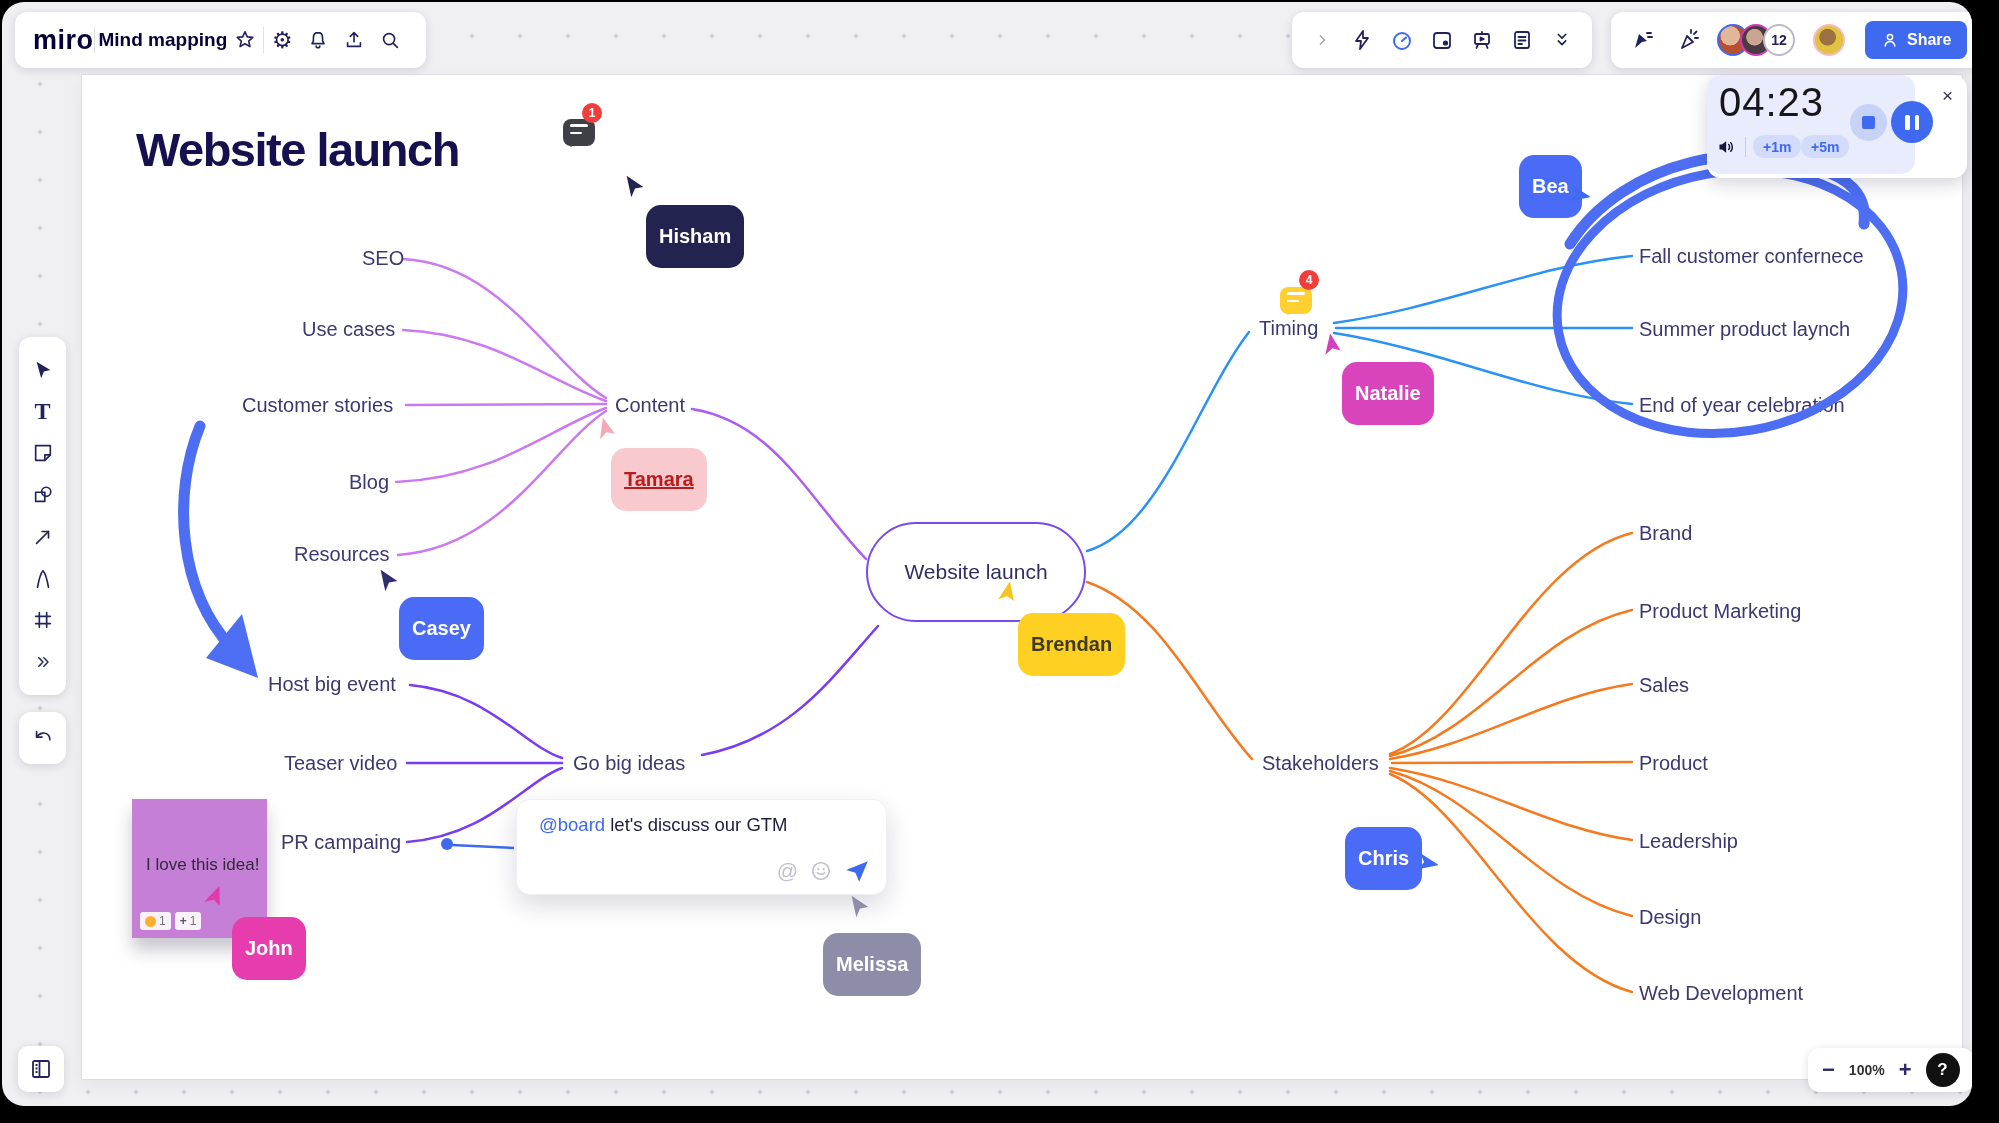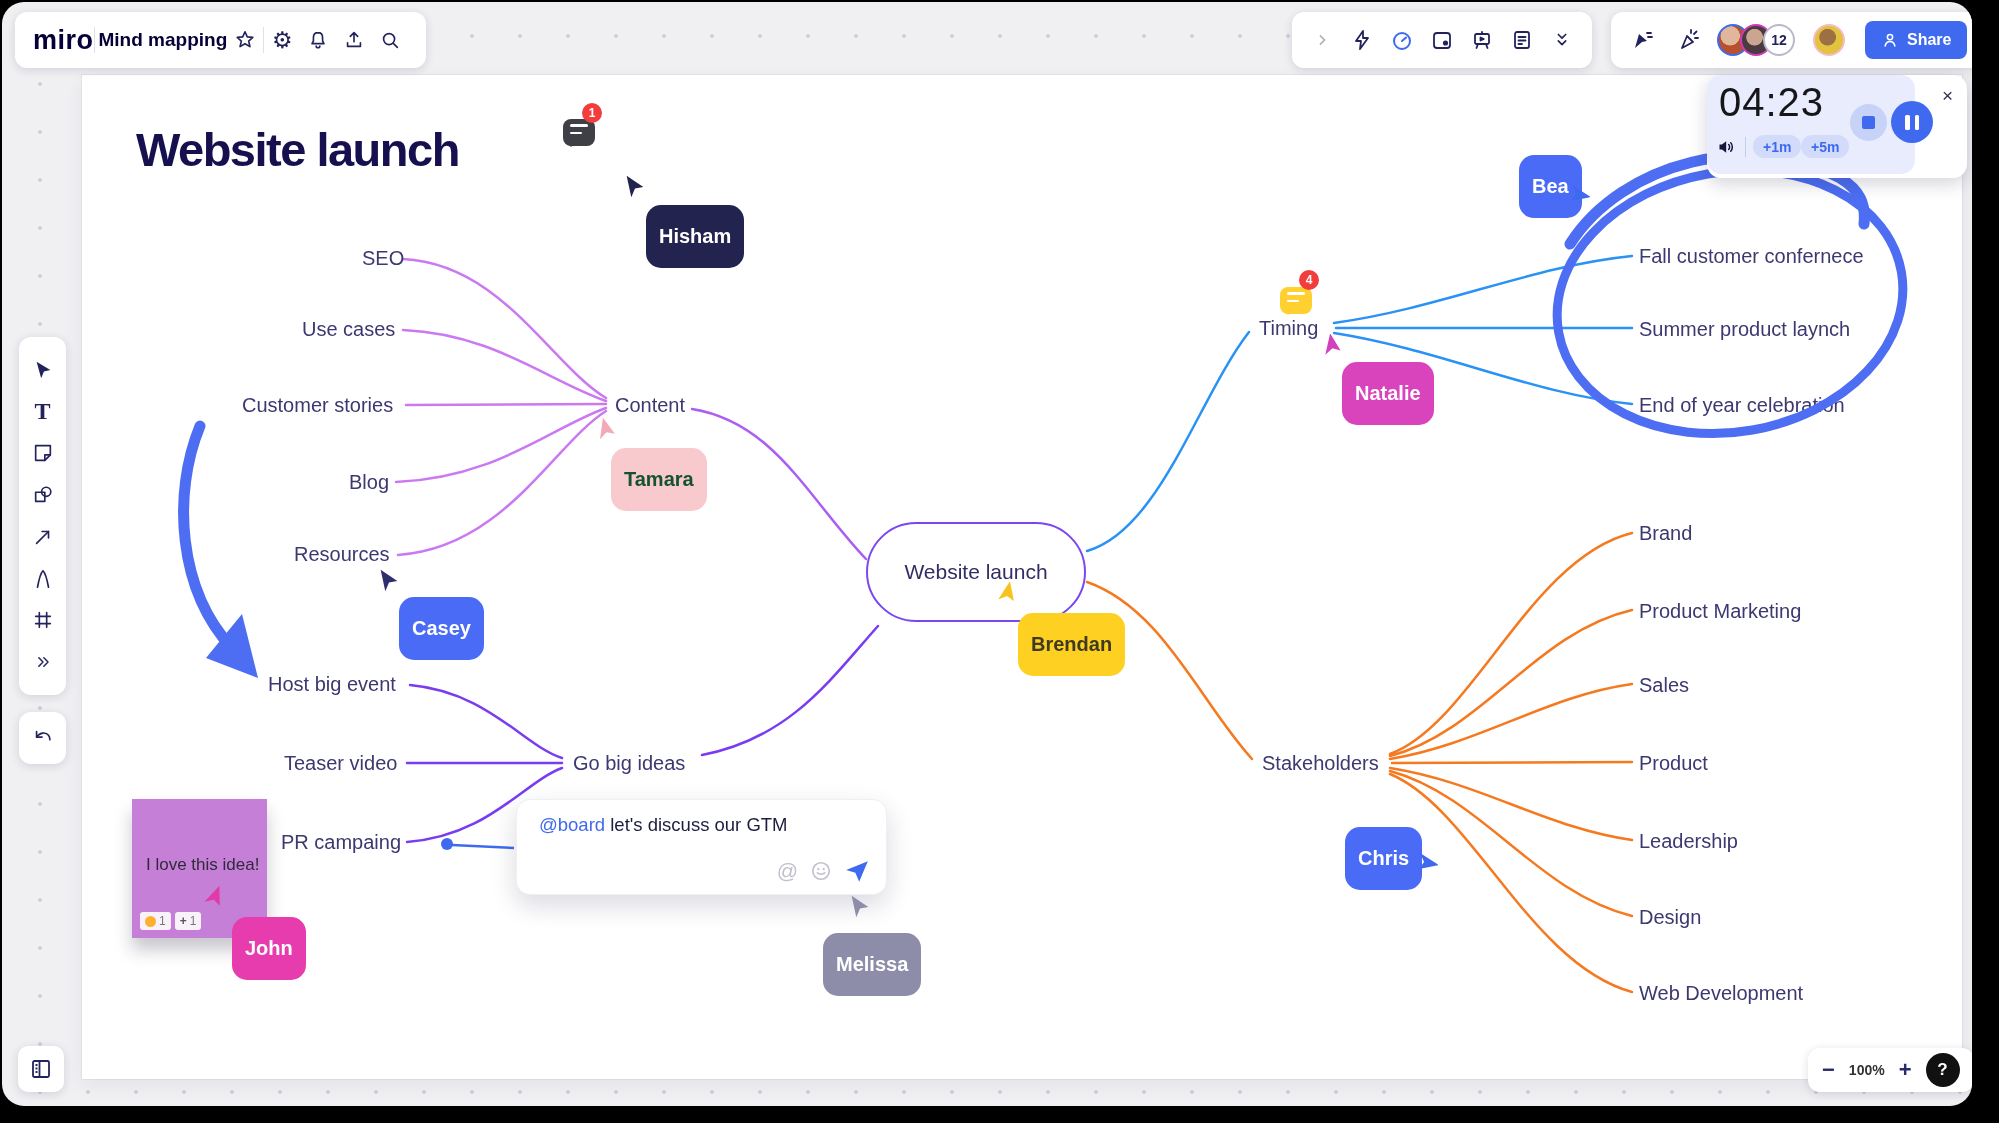--- a/index.html
+++ b/index.html
@@ -102,21 +102,21 @@
     border-radius:14px; box-shadow:0 10px 26px rgba(20,20,60,.16); border:1px solid #f0f0f4; z-index:6; }
   .comment-box .ctext { position:absolute; left:22px; top:14px; font-size:18.5px; color:#1d1d3f; }
   .comment-box .ctext .mention { color:#3f6af0; }
   .comment-box .cicons { position:absolute; right:16px; bottom:10px; display:flex; align-items:center; gap:12px; }
   .comment-box .at { font-size:21px; color:#c0c0ce; }
 
   .utag { position:absolute; padding:20px 13px; border-radius:15px; font-size:20px; font-weight:600; color:#fff;
     white-space:nowrap; z-index:8; }
   .cur { position:absolute; z-index:8; }
   .tag-navy { background:#23234f; } .tag-blue { background:#4a6bf5; }
-  .tag-pink { background:#f8c9cd; color:#14532d; } .tag-magenta { background:#d944bd; }
+  .tag-pink { background:#f8c9cd; color:#b91c1c;text-decoration:underline; } .tag-magenta { background:#d944bd; }
   .tag-yellow { background:#fdd021; color:#3f3a20; } .tag-gray { background:#8d8da9; }
   .tag-hotpink { background:#e63cae; }
 </style>
 </head>
 <body>
 
 <div class="board">
   <div class="canvas"></div>
 
   <svg id="branches" class="layer" width="1999" height="1123" viewBox="0 0 1999 1123">

